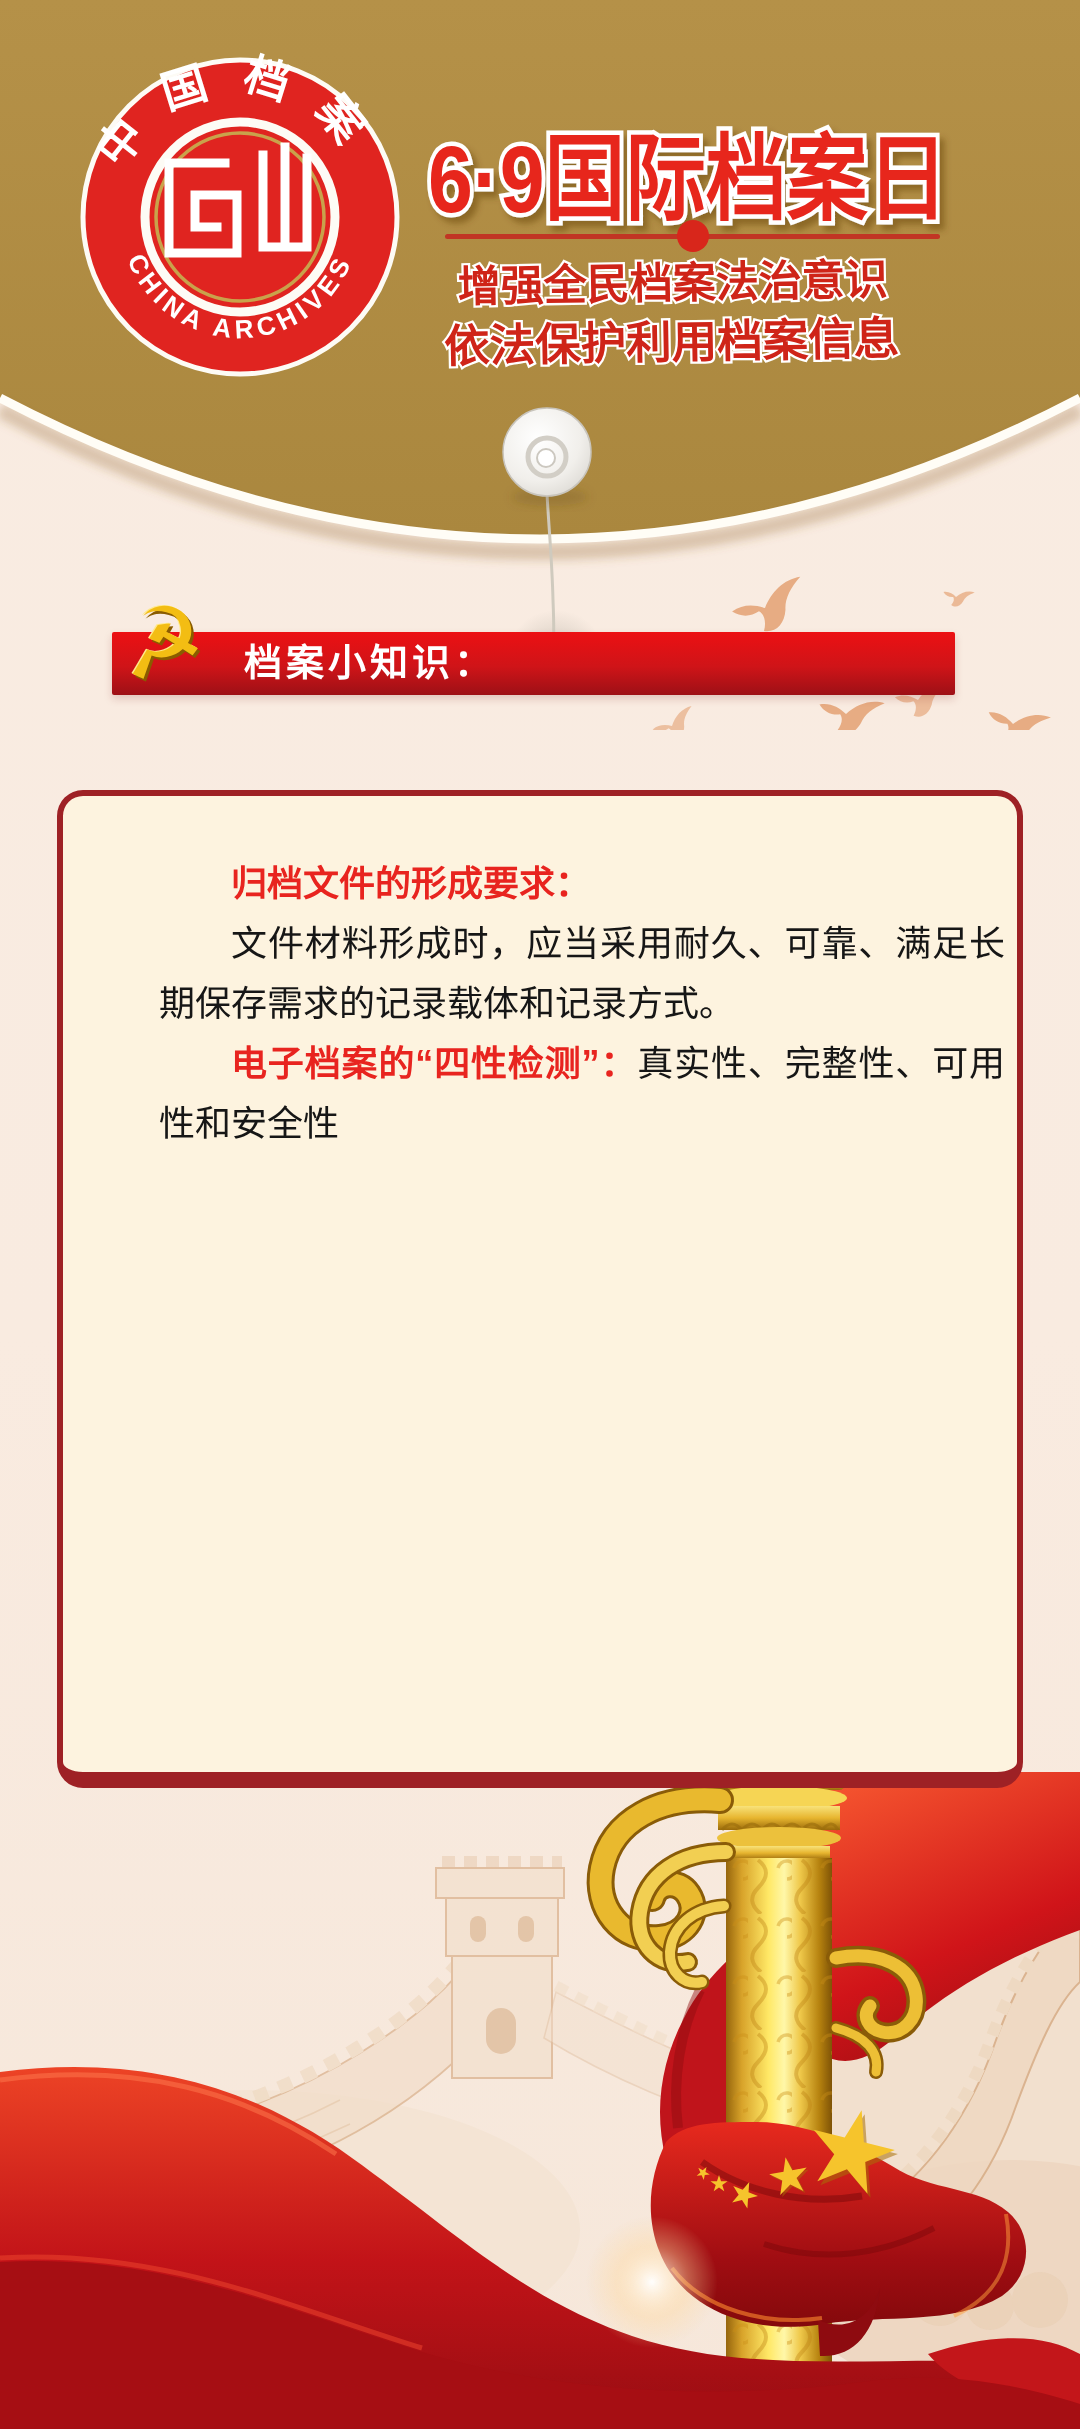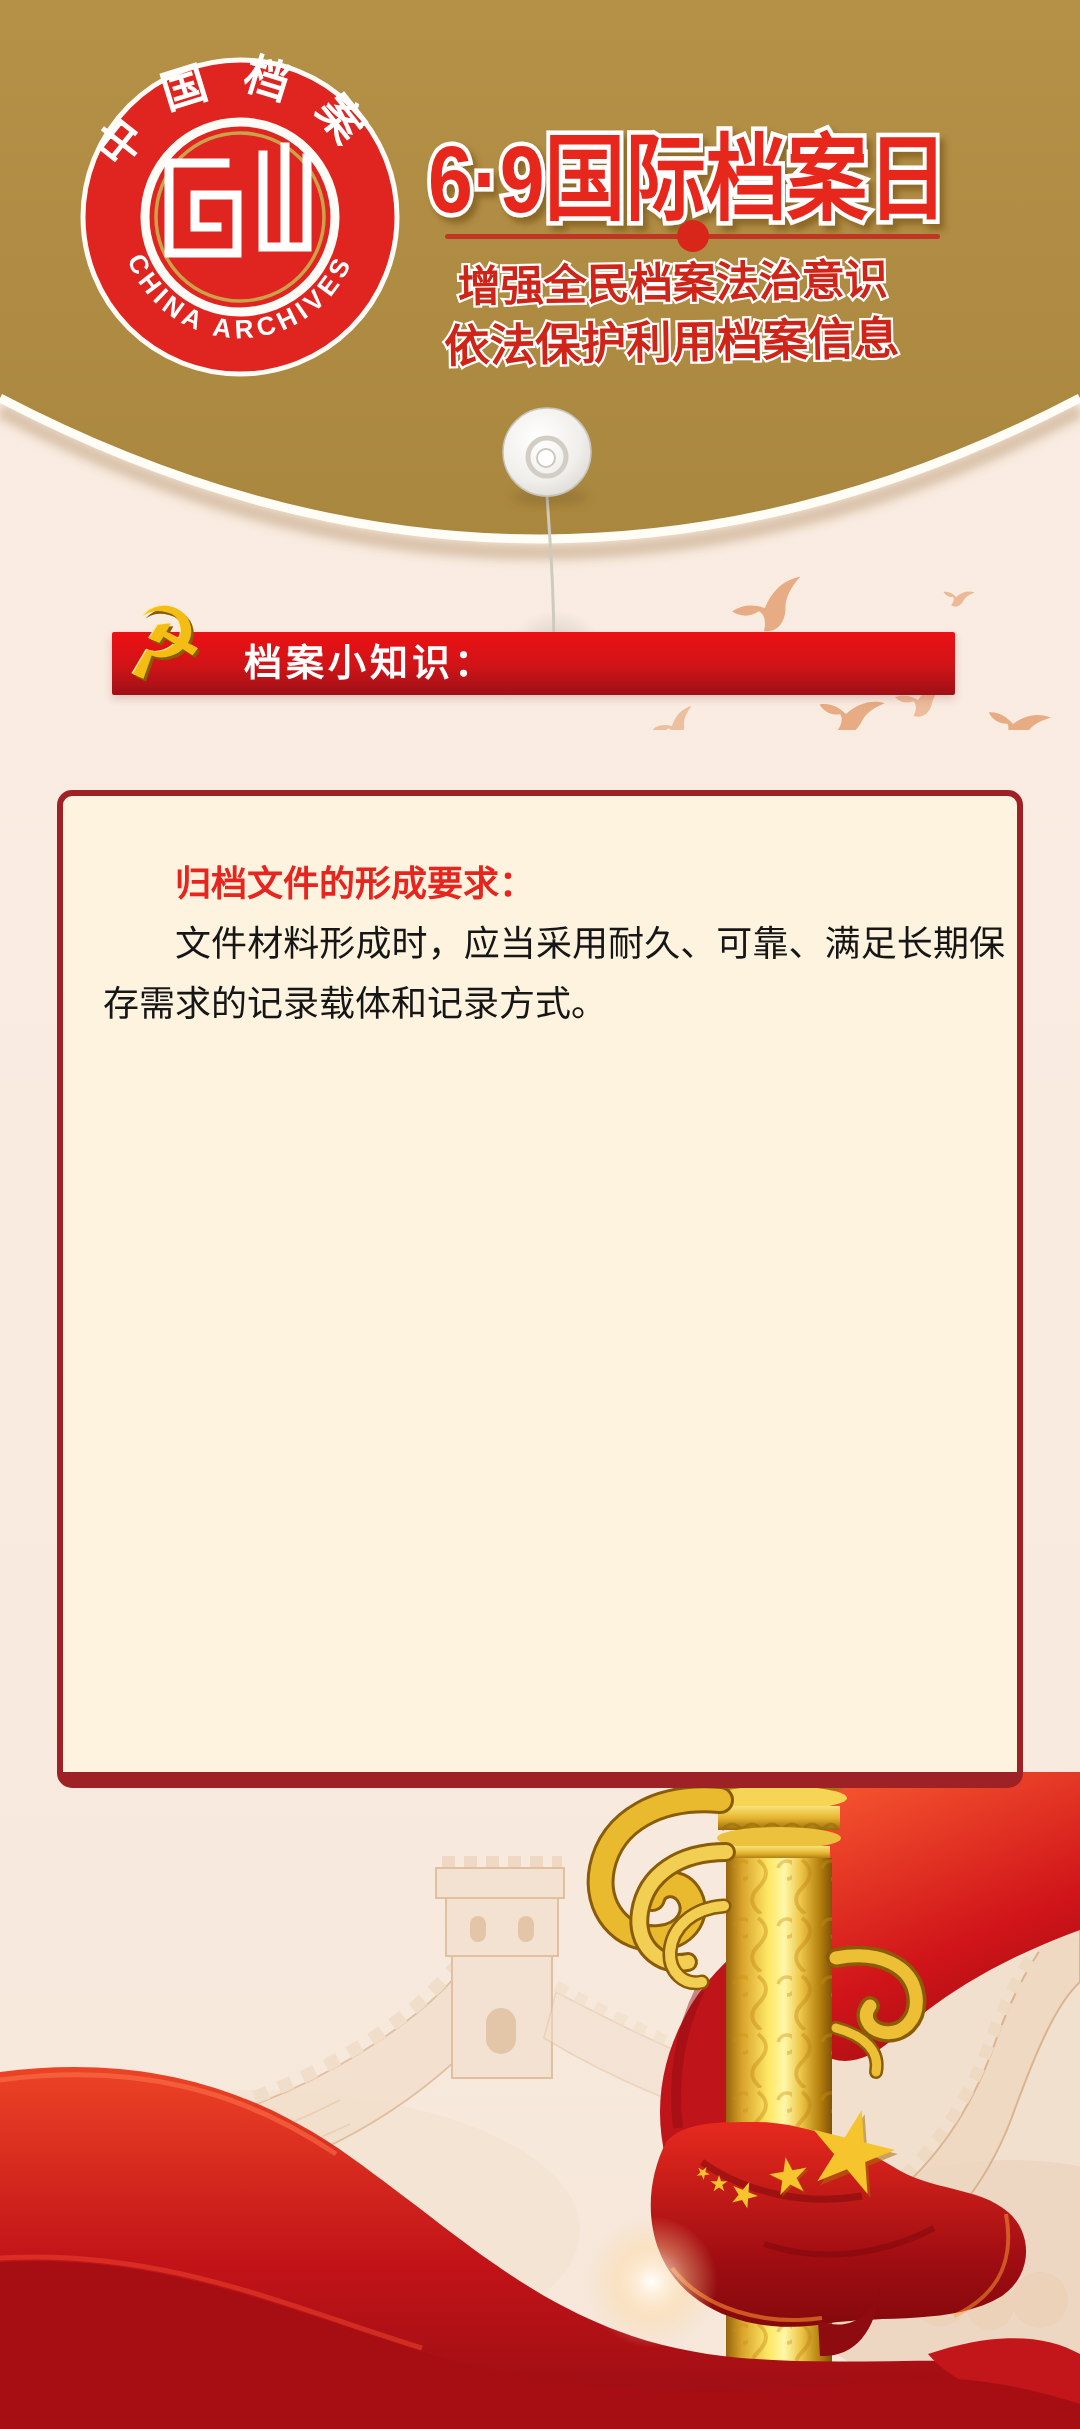--- a/index.html
+++ b/index.html
@@ -23,22 +23,22 @@
   .emblem{
     position:absolute;left:8px;top:-36px;font-size:94px;line-height:1;
     font-family:"DejaVu Sans",sans-serif;color:#f3bd13;
     text-shadow:2px 3px 0 #8a5c00,-1px -1px 0 #ffe98a;
     transform:rotate(-10deg);
   }
   
   .card{
     position:absolute;left:57px;top:790px;width:966px;height:998px;z-index:5;
     box-sizing:border-box;background:#fdf3df;
-    border:6px solid #9e2125;border-bottom-width:16px;border-radius:15px;
-    padding:58px 12px 0 40px;
+    border:6px solid #9e2125;border-bottom-width:16px;border-radius:26px;
+    padding:58px 12px 0 96px;
   }
   .card p{
     margin:0;text-indent:2em;text-align:justify;
     font-size:36px;line-height:60px;color:#161616;letter-spacing:0;
   }
   .lead{color:#e8241f;font-weight:bold;}
   .rest{color:#161616;}
 </style>
 </head>
 <body>
@@ -127,20 +127,23 @@
     <span class="banner-label">档案小知识：</span>
   </div>
 
   <div class="card">
     <p>
       <span class="lead">归档文件的形成要求：</span><span class="rest"></span>
     </p>
     <p>
       <span class="lead"></span><span class="rest">文件材料形成时，应当采用耐久、可靠、满足长期保存需求的记录载体和记录方式。</span>
     </p>
+    <p>
+      <span class="lead">电子档案的“四性检测”：</span><span class="rest">真实性、完整性、可用性和安全性</span>
+    </p>
   </div>
 
   <svg class="layer" style="top:1740px;z-index:1" width="1080" height="689" viewBox="0 1740 1080 689">
     <defs>
       <linearGradient id="goldV" gradientUnits="userSpaceOnUse" x1="726" y1="0" x2="832" y2="0">
         <stop offset="0" stop-color="#96650c"></stop>
           <stop offset="0.15" stop-color="#d8a32a"></stop>
         <stop offset="0.4" stop-color="#ffe866"></stop>
           <stop offset="0.55" stop-color="#fff7a8"></stop>
         <stop offset="0.7" stop-color="#efc84a"></stop>

